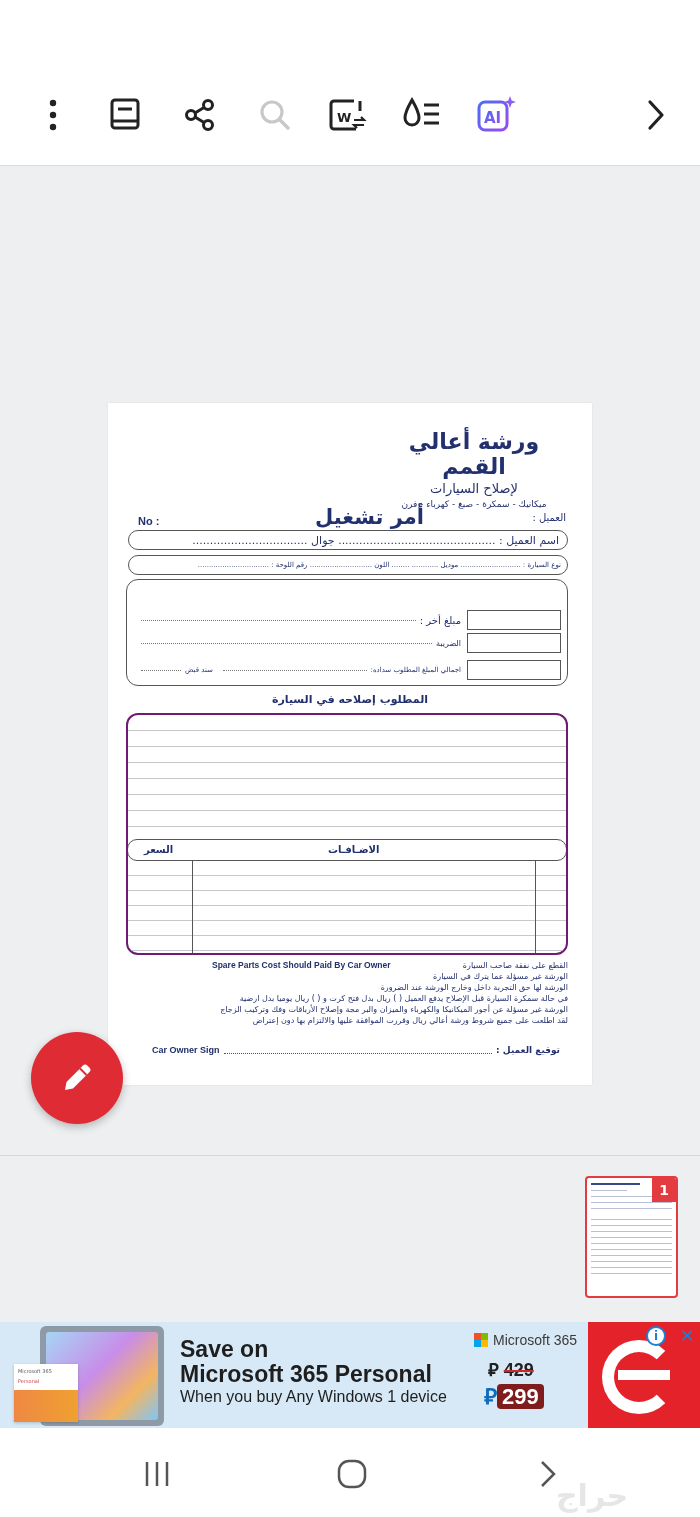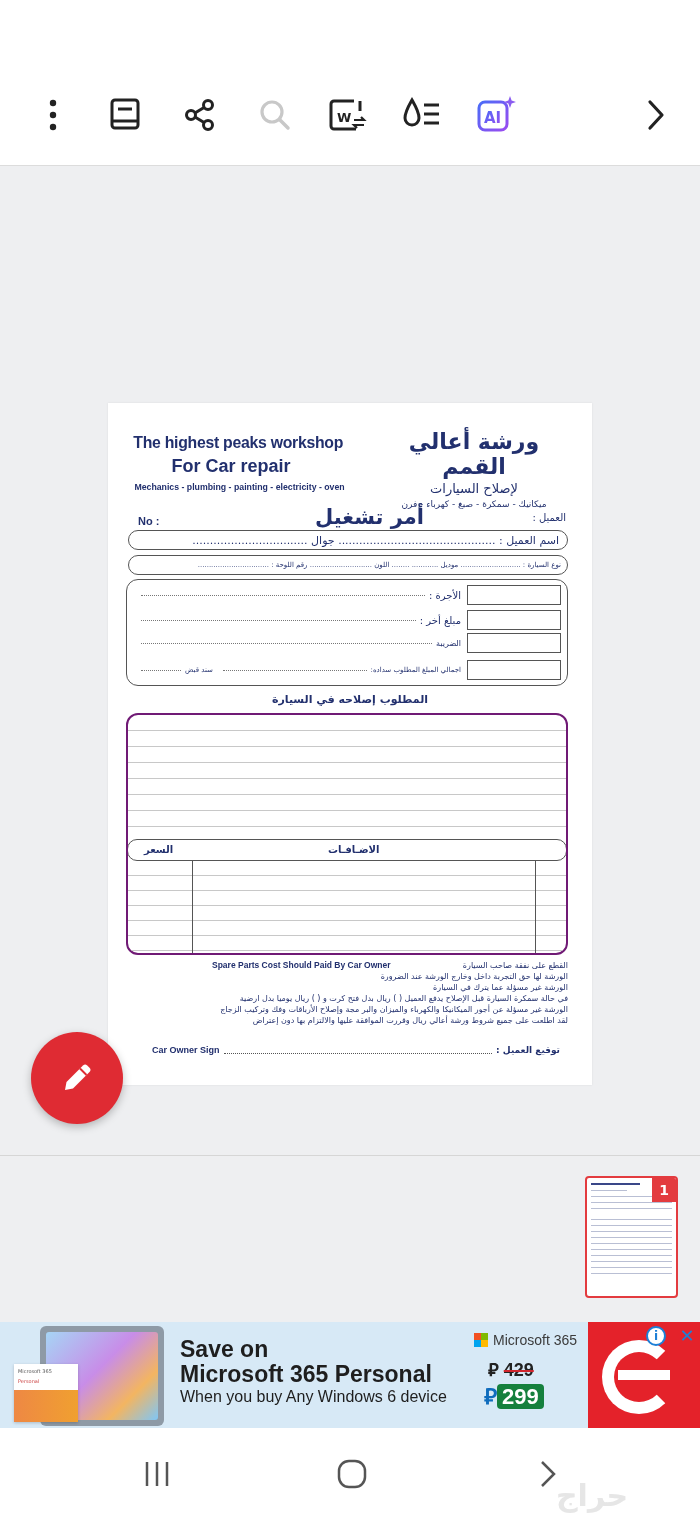--- a/index.html
+++ b/index.html
@@ -81,21 +81,21 @@
   .ad .box .tag { position: absolute; left: 4px; top: 14px; font-size: 5px; color: #c44; }
   .ad .save { position: absolute; left: 180px; top: 14px; width: 290px; font-family: "Liberation Sans", sans-serif; color: #1e1e1e; }
   .ad .save .a { font-size: 23px; font-weight: bold; line-height: 26px; }
   .ad .save .b { font-size: 23px; font-weight: bold; line-height: 25px; white-space: nowrap; }
   .ad .save .c { font-size: 16px; line-height: 20px; white-space: nowrap; }
   .ad .ms { position: absolute; left: 474px; top: 10px; display: flex; align-items: center; font-family: "Liberation Sans", sans-serif; font-size: 14px; color: #3b3b3b; }
   .ad .ms .logo { width: 14px; height: 14px; display: grid; grid-template-columns: 7px 7px; grid-template-rows: 7px 7px; margin-right: 5px; }
   .ad .price-old { position: absolute; left: 488px; top: 36px; font-size: 18px; font-weight: bold; color: #222; font-family: "Liberation Sans", sans-serif; }
   .ad .price-old span.n { text-decoration: line-through; text-decoration-color: #d0252d; text-decoration-thickness: 2px; }
   .ad .price-new { position: absolute; left: 484px; top: 60px; font-size: 22px; font-weight: bold; color: #0f6cbd; font-family: "Liberation Sans", sans-serif; }
-  .ad .price-new .n { background: #15803d; color: #fff; padding: 0 5px; border-radius: 4px; }
+  .ad .price-new .n { background: #7f1d1d; color: #fff; padding: 0 5px; border-radius: 4px; }
   .ad .brand { position: absolute; left: 588px; top: 0; width: 112px; height: 106px; background: #e4222a; }
   .ad .brand .ring { position: absolute; left: 14px; top: 18px; width: 74px; height: 74px; border: 12px solid #fff; border-radius: 50%; border-right-color: transparent; }
   .ad .brand .bar { position: absolute; left: 30px; top: 48px; width: 52px; height: 10px; background: #fff; }
   .ad .info { position: absolute; left: 646px; top: 4px; width: 20px; height: 20px; border: 2px solid #1d7fd6; border-radius: 50%; color: #1d7fd6; font-size: 12px; font-weight: bold; display: flex; align-items: center; justify-content: center; background: #fff; }
   .ad .close { position: absolute; left: 676px; top: 2px; width: 22px; height: 22px; color: #1d7fd6; font-size: 18px; font-weight: bold; display: flex; align-items: center; justify-content: center; }
 
   
   .navbar { position: absolute; left: 0; top: 1428px; width: 700px; height: 89px; background: #ffffff; }
   .nav-btn { position: absolute; top: 28px; width: 44px; height: 36px; display: flex; align-items: center; justify-content: center; }
   .watermark { position: absolute; left: 556px; top: 1478px; color: #e6e6e6; font-size: 30px; font-weight: bold; direction: rtl; }
@@ -166,46 +166,36 @@
         </svg>
     </div>
     <div class="tb-icon" style="left:634px;">
       <svg width="20" height="32" viewBox="0 0 20 32">
           <path d="M4 3 L16 16 L4 29" fill="none" stroke="#222" stroke-width="3.2" stroke-linecap="round" stroke-linejoin="round"></path>
         </svg>
     </div>
   </div>
 
   <div class="page">
-    <div class="hdr-en">
-      <div class="l1">The highest peaks workshop</div>
-      <div class="l2">For Car repair</div>
-      <div class="l3">Mechanics - plumbing - painting - electricity - oven</div>
-    </div>
     <div class="hdr-ar">
       <div class="l1">ورشة أعالي القمم</div>
       <div class="l2">لإصلاح السيارات</div>
       <div class="l3">ميكانيك - سمكرة - صبغ - كهرباء - فرن</div>
     </div>
 
     <div class="row-title">
       <span class="no">No :</span>
       <span class="title">أمر تشغيل</span>
       <span class="date">العميل :</span>
     </div>
 
     <div class="pill pill-name">اسم العميل : ............................................. جوال .................................</div>
     <div class="pill pill-car">نوع السيارة : ........................... موديل ............ ........ اللون ............................ رقم اللوحة : ................................</div>
 
     <div class="fees">
-      <div class="fee-row" style="top:5px;">
-        <div class="fee-box"></div>
-        <span class="fee-label">الأجرة :</span>
-        <div class="fee-dots"></div>
-      </div>
       <div class="fee-row" style="top:30px;">
         <div class="fee-box"></div>
         <span class="fee-label">مبلغ أخر :</span>
         <div class="fee-dots"></div>
       </div>
       <div class="fee-row" style="top:53px;">
         <div class="fee-box"></div>
         <span class="fee-label" style="font-size:8px;">الضريبة</span>
         <div class="fee-dots"></div>
       </div>
@@ -244,22 +234,22 @@
         <span class="price">السعر</span>
         <span class="adds">الاضـافـات</span>
       </div>
     </div>
 
     <div class="terms">
       <div class="first">
         <span class="en">Spare Parts Cost Should Paid By Car Owner</span>
         <span class="ar">القطع على نفقة صاحب السيارة</span>
       </div>
+      <div class="line">الورشة غير مسؤلة عما يترك في السيارة</div>
       <div class="line">الورشة لها حق التجربة داخل وخارج الورشة عند الضرورة</div>
-      <div class="line">الورشة غير مسؤلة عما يترك في السيارة</div>
       <div class="line">في حالة سمكرة السيارة قبل الإصلاح يدفع العميل (    ) ريال بدل فتح كرت و (    ) ريال يوميا بدل ارضية</div>
       <div class="line">الورشة غير مسؤلة عن أجور الميكانيكا والكهرباء والميزان والبر مجة وإصلاح الأرباقات وفك وتركيب الزجاج</div>
       <div class="line">لقد اطلعت على جميع شروط ورشة أعالي ريال وقررت الموافقة عليها والالتزام بها دون إعتراض</div>
     </div>
 
     <div class="sign-row">
       <span class="en">Car Owner Sign</span>
       <span class="dots"></span>
       <span class="ar">توقيع العميل :</span>
     </div>
@@ -300,21 +290,21 @@
         <div class="scr"></div>
       </div>
     <div class="box">
       <div class="top">Microsoft 365</div>
       <div class="tag">Personal</div>
       <div class="art"></div>
     </div>
     <div class="save">
       <div class="a">Save on</div>
       <div class="b">Microsoft 365 Personal</div>
-      <div class="c">When you buy Any Windows 6 device</div>
+      <div class="c">When you buy Any Windows 1 device</div>
     </div>
     <div class="ms">
       <span class="logo">
         <i style="background:#f25022"></i>
           <i style="background:#7fba00"></i>
           <i style="background:#00a4ef"></i>
           <i style="background:#ffb900"></i>
       </span>
       <span>Microsoft 365</span>
     </div>

